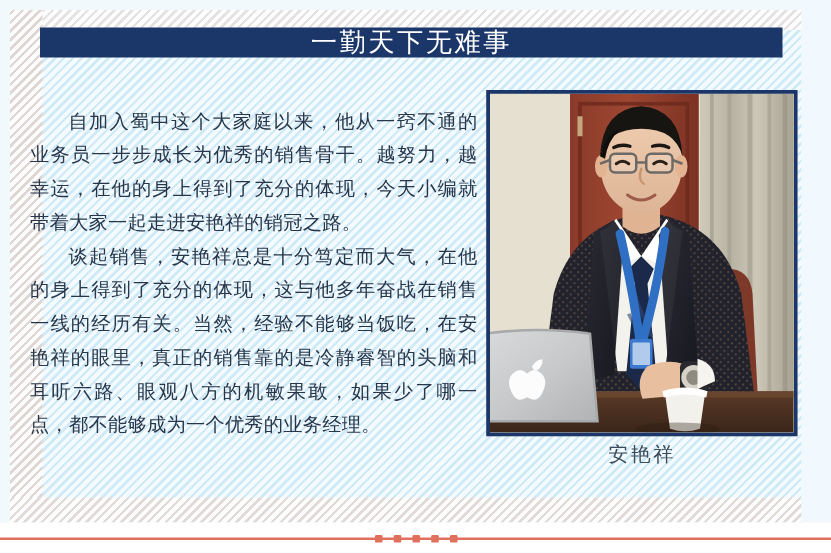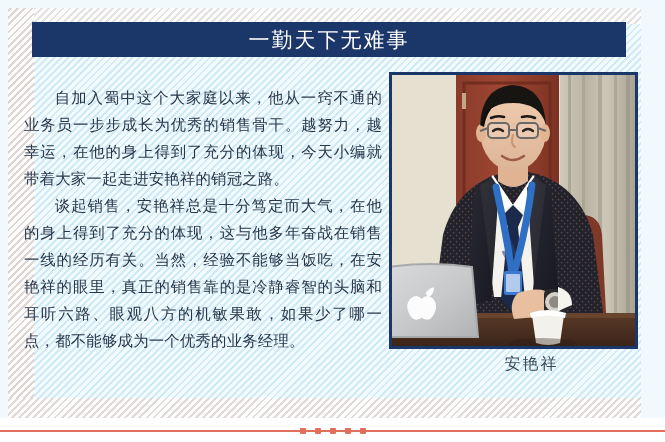--- a/index.html
+++ b/index.html
@@ -111,21 +111,21 @@
     width: 665px; height: 24px;
     background: #ffffff;
   }
 
   
   .title-bar {
     position: absolute;
     left: 32px;
     top: 22px;
     width: 594px;
-    height: 35px;
+    height: 24px;
     background: #1b3669;
     display: flex;
     align-items: center;
     justify-content: center;
   }
   .title-text {
     color: #ffffff;
     font-size: 21px;
     letter-spacing: 2px;
     font-weight: 400;
@@ -161,21 +161,21 @@
     height: 277px;
     border: 3px solid #1b3669;
     box-sizing: border-box;
     overflow: hidden;
     background: #cfcabc;
   }
   .photo-frame svg { display: block; }
 
   .photo-caption {
     position: absolute;
-    left: 407px;
+    left: 389px;
     top: 354px;
     width: 249px;
     text-align: center;
     color: #3b4a5a;
     font-size: 16px;
     letter-spacing: 2px;
   }
 
   
   .divider-wrap {

